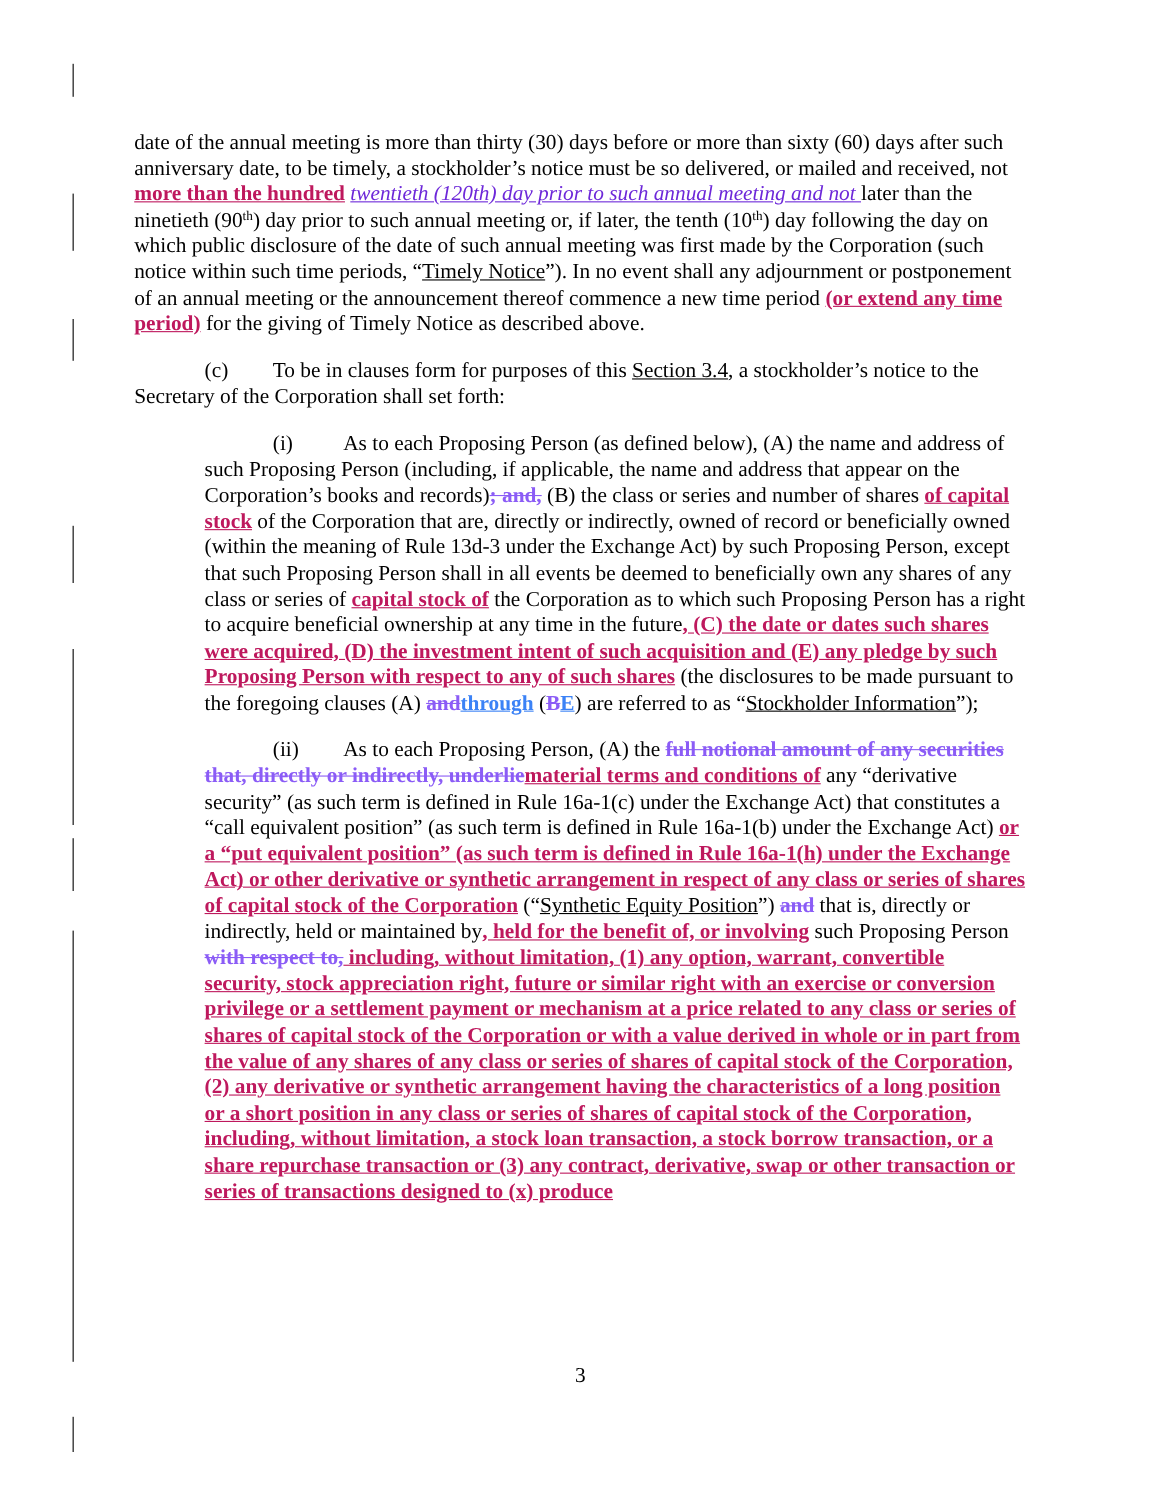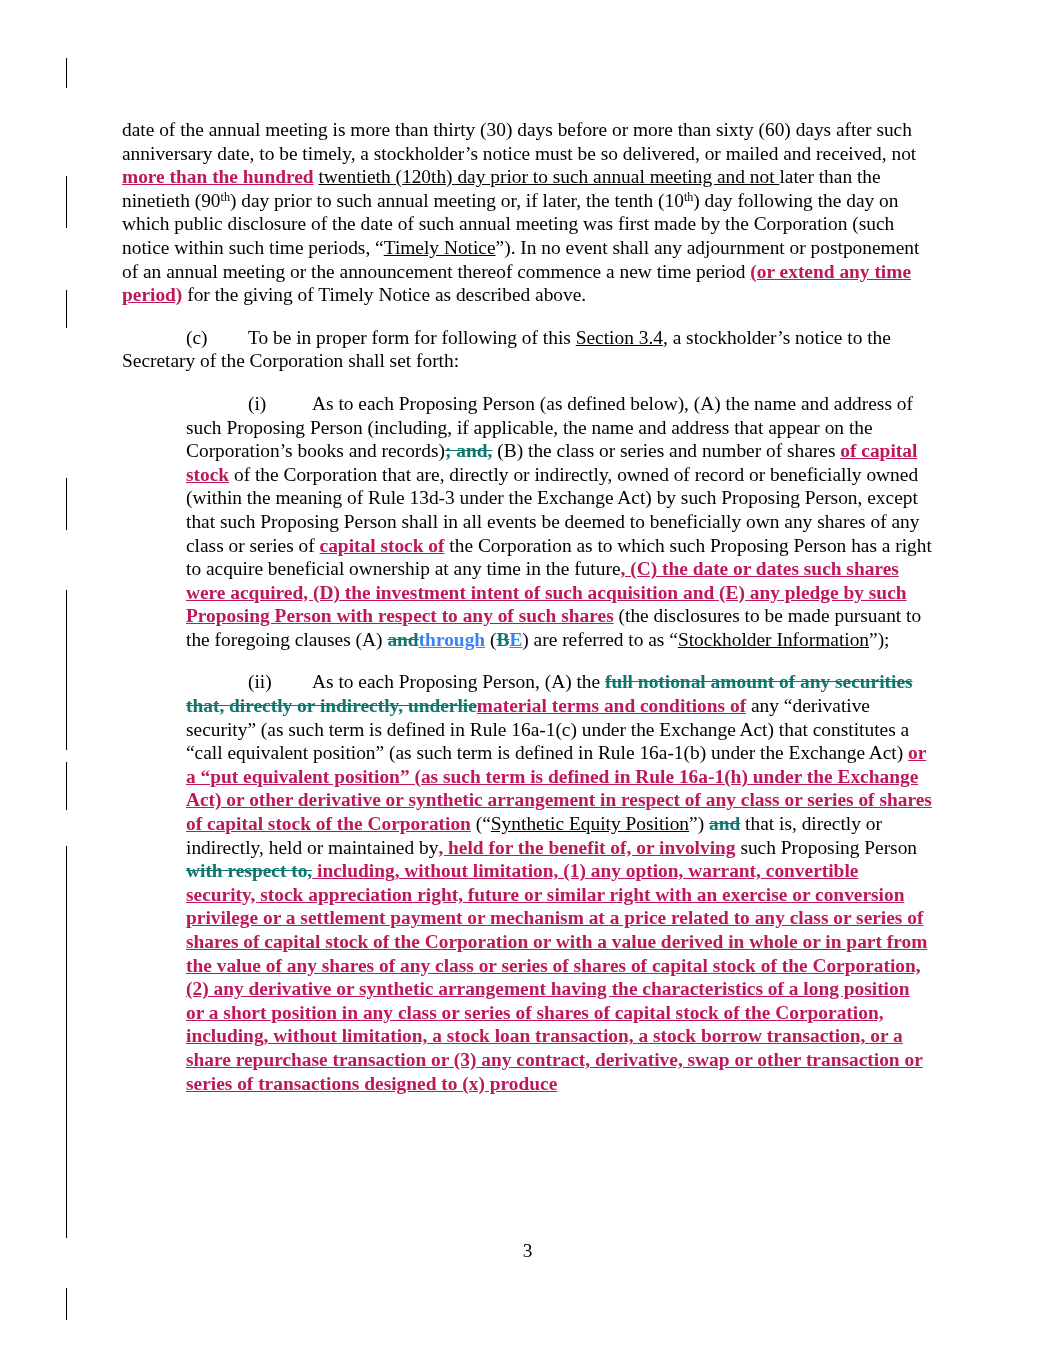--- a/index.html
+++ b/index.html
@@ -62,25 +62,26 @@
   .lead2 {
     display: inline-block;
     width: 64px;
   }
   .ins {
     color: #be185d;
     font-weight: bold;
     text-decoration: underline;
   }
   .ins-green {
-    color: #000000;
+    color: #6d28d9;
+    font-style: italic;
     text-decoration: underline;
   }
   .del {
-    color: #0f766e;
+    color: #8b5cf6;
     font-weight: bold;
     text-decoration: line-through;
   }
   .del-red-ins {
     color: #3b82f6;
     font-weight: bold;
     text-decoration: underline;
   }
   .u {
     text-decoration: underline;
@@ -111,20 +112,20 @@
       <i style="top: 290px; height: 38px;"></i>
       <i style="top: 478px; height: 52px;"></i>
       <i style="top: 590px; height: 160px;"></i>
       <i style="top: 762px; height: 48px;"></i>
       <i style="top: 846px; height: 392px;"></i>
       <i style="top: 1288px; height: 32px;"></i>
     </div>
 
   <div class="content">
     <p class="body"><span>date of the annual meeting is more than thirty (30) days before or more than sixty (60) days after such anniversary date, to be timely, a stockholder’s notice must be so delivered, or mailed and received, not </span><span class="ins">more than the hundred</span><span> </span><span class="ins-green">twentieth (120th) day prior to such annual meeting and not </span><span>later than the ninetieth (90</span><sup>th</sup><span>) day prior to such annual meeting or, if later, the tenth (10</span><sup>th</sup><span>) day following the day on which public disclosure of the date of such annual meeting was first made by the Corporation (such notice within such time periods, “</span><span class="u">Timely Notice</span><span>”). In no event shall any adjournment or postponement of an annual meeting or the announcement thereof commence a new time period </span><span class="ins">(or extend any time period)</span><span> for the giving of Timely Notice as described above.</span></p>
-    <p class="body"><span style="display: inline-block; width: 64px;"></span><span class="lead">(c)</span><span>To be in proper form for following of this </span><span class="u">Section 3.4</span><span>, a stockholder’s notice to the Secretary of the Corporation shall set forth:</span></p>
+    <p class="body"><span style="display: inline-block; width: 64px;"></span><span class="lead">(c)</span><span>To be in clauses form for purposes of this </span><span class="u">Section 3.4</span><span>, a stockholder’s notice to the Secretary of the Corporation shall set forth:</span></p>
     <p class="indent1"><span style="display: inline-block; width: 62px;"></span><span class="lead2">(i)</span><span>As to each Proposing Person (as defined below), (A) the name and address of such Proposing Person (including, if applicable, the name and address that appear on the Corporation’s books and records)</span><span class="del">; and,</span><span> (B) the class or series and number of shares </span><span class="ins">of capital stock</span><span> of the Corporation that are, directly or indirectly, owned of record or beneficially owned (within the meaning of Rule 13d-3 under the Exchange Act) by such Proposing Person, except that such Proposing Person shall in all events be deemed to beneficially own any shares of any class or series of </span><span class="ins">capital stock of</span><span> the Corporation as to which such Proposing Person has a right to acquire beneficial ownership at any time in the future</span><span class="ins">, (C) the date or dates such shares were acquired, (D) the investment intent of such acquisition and (E) any pledge by such Proposing Person with respect to any of such shares</span><span> (the disclosures to be made pursuant to the foregoing clauses (A) </span><span class="del">and</span><span class="del-red-ins">through</span><span> (</span><span class="del">B</span><span class="del-red-ins">E</span><span>) are referred to as “</span><span class="u">Stockholder Information</span><span>”);</span></p>
     <p class="indent1"><span style="display: inline-block; width: 62px;"></span><span class="lead2">(ii)</span><span>As to each Proposing Person, (A) the </span><span class="del">full notional amount of any securities that, directly or indirectly, underlie</span><span class="ins">material terms and conditions of</span><span> any “derivative security” (as such term is defined in Rule 16a-1(c) under the Exchange Act) that constitutes a “call equivalent position” (as such term is defined in Rule 16a-1(b) under the Exchange Act) </span><span class="ins">or a “put equivalent position” (as such term is defined in Rule 16a-1(h) under the Exchange Act) or other derivative or synthetic arrangement in respect of any class or series of shares of capital stock of the Corporation</span><span> (“</span><span class="u">Synthetic Equity Position</span><span>”) </span><span class="del">and</span><span> that is, directly or indirectly, held or maintained by</span><span class="ins">, held for the benefit of, or involving</span><span> such Proposing Person</span><span class="del"> with respect to,</span><span class="ins"> including, without limitation, (1) any option, warrant, convertible security, stock appreciation right, future or similar right with an exercise or conversion privilege or a settlement payment or mechanism at a price related to any class or series of shares of capital stock of the Corporation or with a value derived in whole or in part from the value of any shares of any class or series of shares of capital stock of the Corporation, (2) any derivative or synthetic arrangement having the characteristics of a long position or a short position in any class or series of shares of capital stock of the Corporation, including, without limitation, a stock loan transaction, a stock borrow transaction, or a share repurchase transaction or (3) any contract, derivative, swap or other transaction or series of transactions designed to (x) produce</span></p>
   </div>
 
   <div class="pagenum">3</div>
 
 </div>
 
 </body></html>

